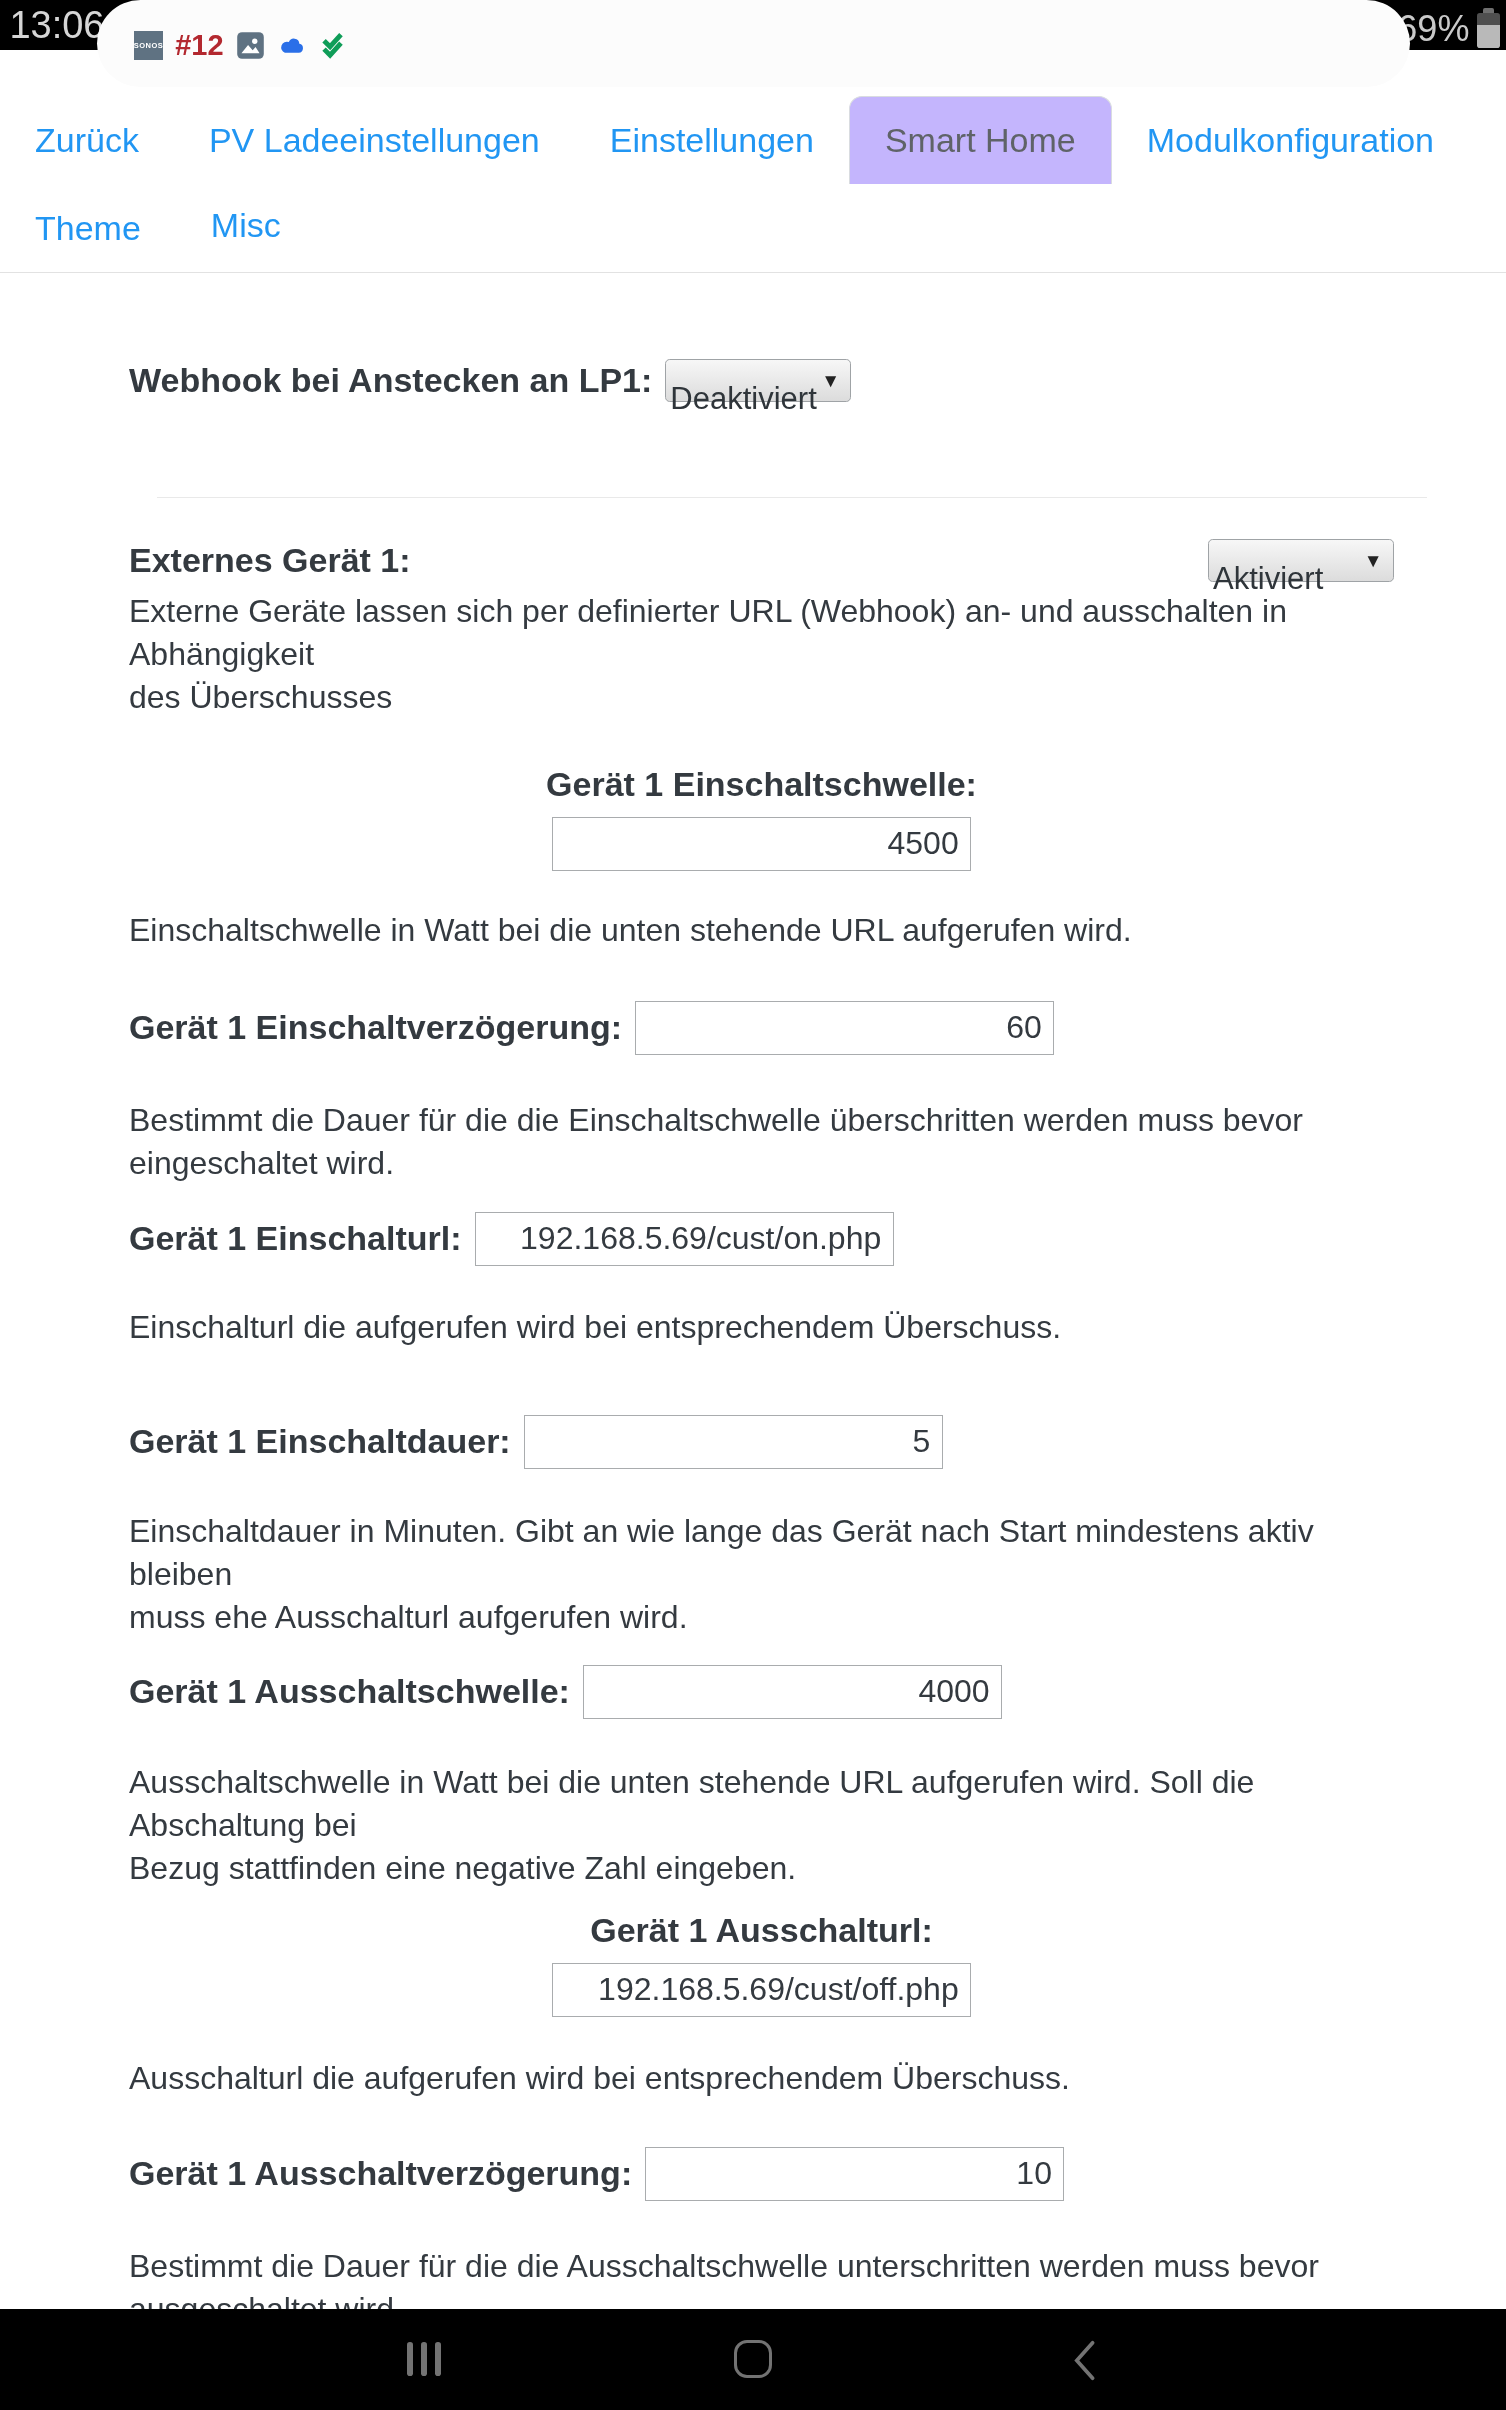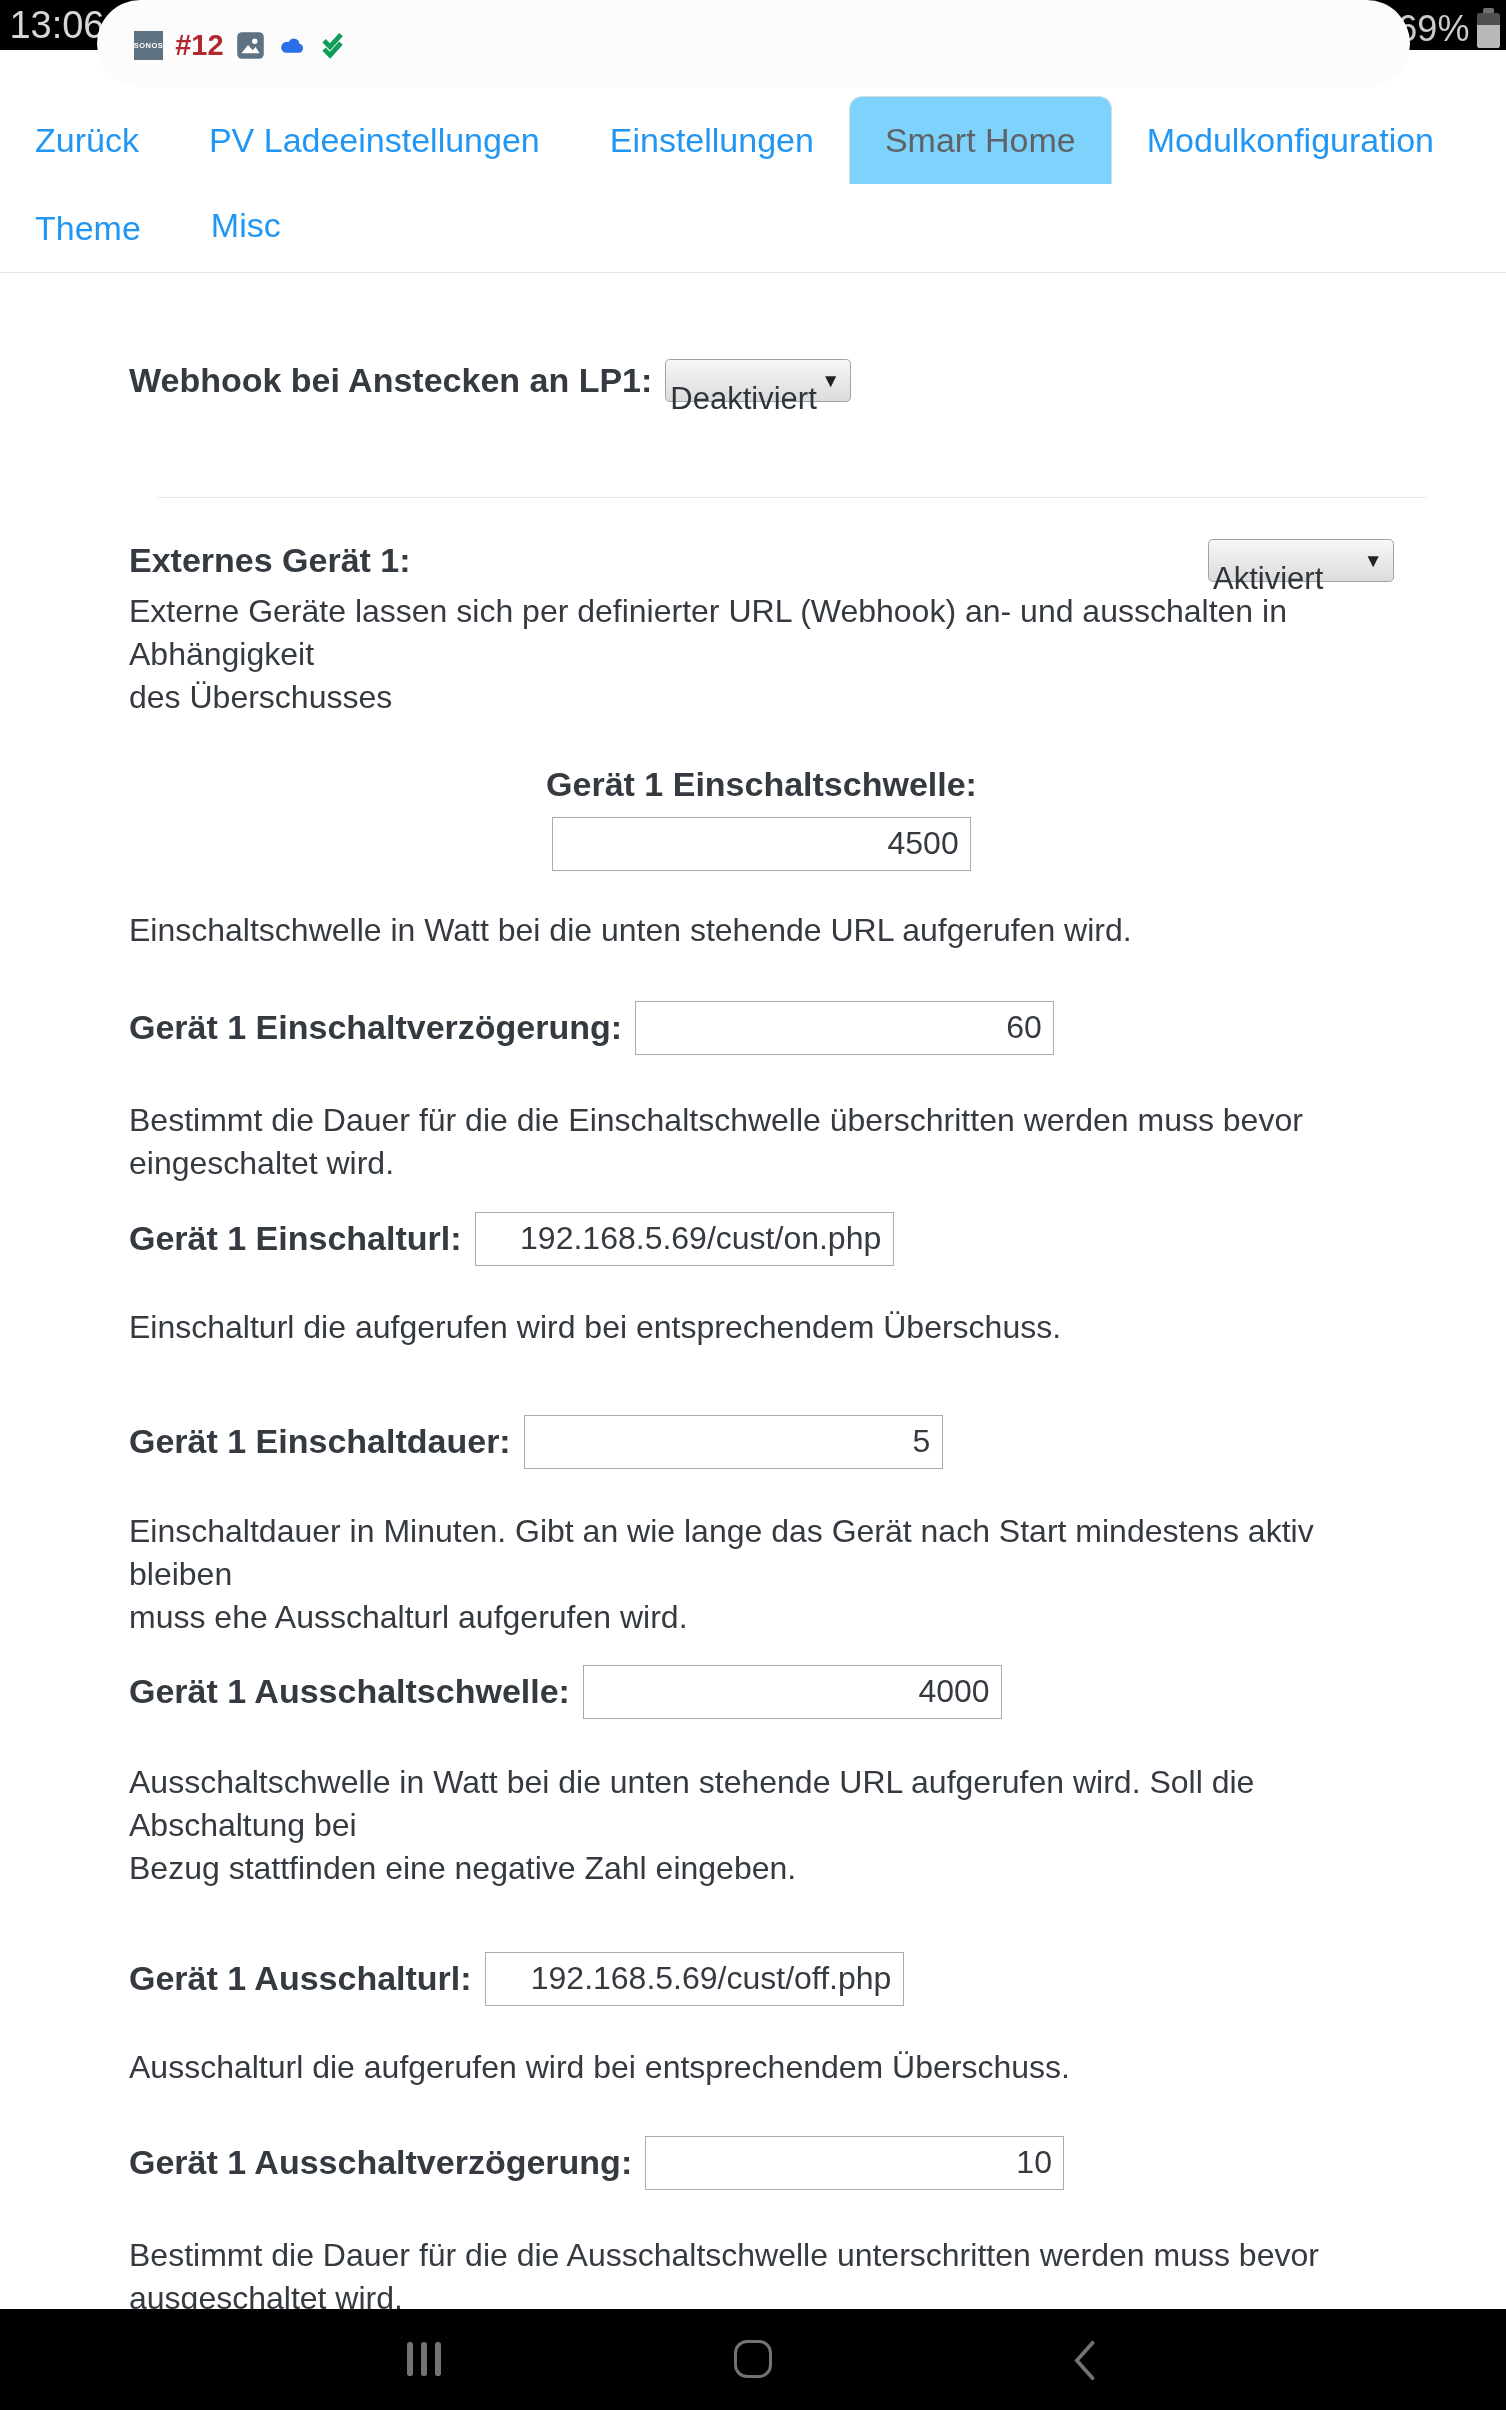--- a/index.html
+++ b/index.html
@@ -20,21 +20,21 @@
   .notif-icons { position:absolute; top:31px; left:134px; display:flex; align-items:center; gap:12.2px; z-index:4; }
   .sonos-ic { width:29px; height:29px; background:#5f7282; color:#fff; font-size:7.5px; font-weight:bold;
               display:flex; align-items:center; justify-content:center; letter-spacing:0.5px; }
   .badge12 { color:#b3282f; font-weight:bold; font-size:29px; line-height:29px; }
   .ic { width:29px; height:29px; display:block; }
 
   
   .tabs { margin-top:96px; display:flex; flex-wrap:wrap; border-bottom:1.9px solid #e2e2e2; list-style:none; }
   .tab { height:88px; display:flex; align-items:center; padding:0 35px; font-size:34px;
          color:#2196f3; cursor:pointer; }
-  .tab.active { color:#5f6368; background:#7dd3fc; border:1.9px solid #d9dce0; border-bottom:none;
+  .tab.active { color:#5f6368; background:#c4b5fd; border:1.9px solid #d9dce0; border-bottom:none;
                 border-radius:13px 13px 0 0; }
   .tabs .tab:nth-child(n+7) { height:82px; }
 
   
   .content { padding:0 113px 0 129px; color:#343a40; }
   .frow { display:flex; align-items:center; gap:13px; }
   .frow label { font-size:34px; font-weight:bold; white-space:nowrap; }
   .txt-input { width:419px; height:54px; border:1.9px solid #a9acae; background:#fff;
                font-size:32px; color:#343a40; padding:0 11.3px; border-radius:0;
                font-family:"Liberation Sans", sans-serif;text-align:right; }
@@ -48,21 +48,21 @@
 
   .mt-webhook { margin-top:86px; }
   .mt-hr1 { margin-top:95px; }
   .mt-g1 { margin-top:41px;justify-content:space-between; }
   .mt-d1 { margin-top:7.5px; }
   .mt-f0 { margin-top:46px;flex-direction:column; }  .mt-f0d { margin-top:38px; }
   .mt-f1 { margin-top:49px; }  .mt-f1d { margin-top:44px; }
   .mt-f2 { margin-top:27px; }  .mt-f2d { margin-top:40px; }
   .mt-f3 { margin-top:66px; }  .mt-f3d { margin-top:41px; }
   .mt-f4 { margin-top:26px; }  .mt-f4d { margin-top:42px; }
-  .mt-f5 { margin-top:62px; }  .mt-f5d { margin-top:40px; }
+  .mt-f5 { margin-top:21px;flex-direction:column; }  .mt-f5d { margin-top:40px; }
   .mt-f6 { margin-top:47px; }  .mt-f6d { margin-top:44px; }
   .mt-hr2 { margin-top:86px; }
 
   
   .navbar { position:absolute; left:0; bottom:0; width:1507px; height:101px; background:#000; z-index:10; }
   .nav-recents { position:absolute; left:407px; top:33px; display:flex; gap:8.5px; }
   .nav-recents i { display:block; width:5.6px; height:34px; background:rgba(255,255,255,.45); border-radius:2.8px; }
   .nav-home { position:absolute; left:734px; top:31px; width:38px; height:38px;
               border:3.8px solid rgba(255,255,255,.45); border-radius:13px; }
   .nav-back { position:absolute; left:1072px; top:31px; }

